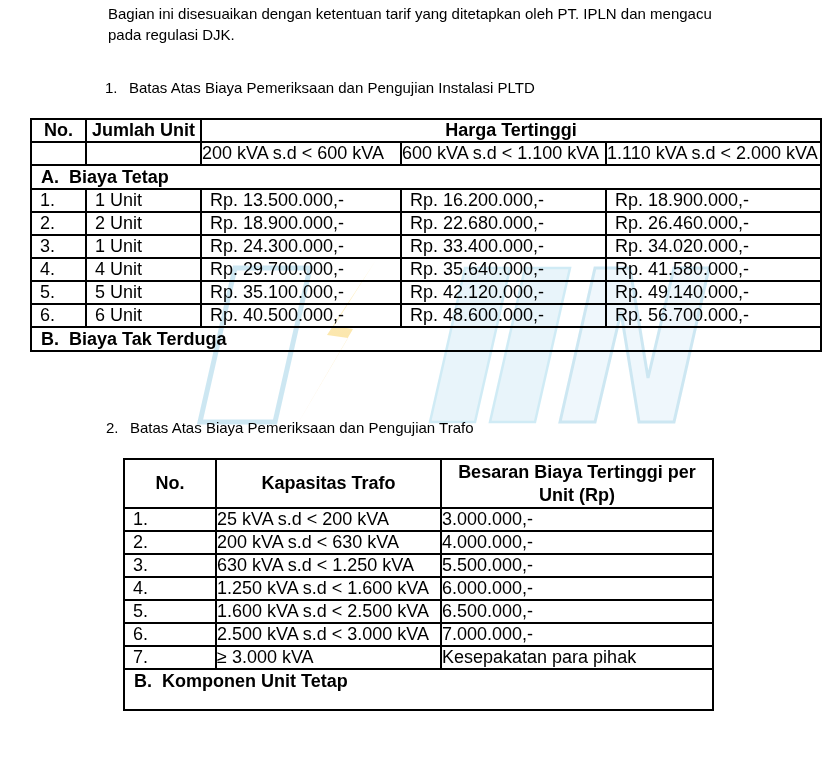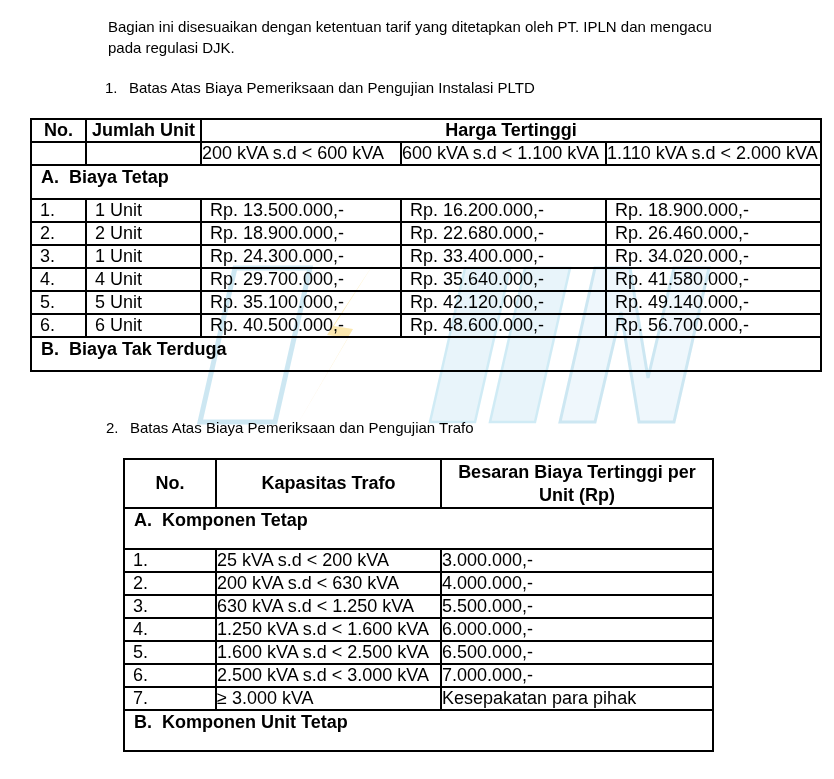--- a/index.html
+++ b/index.html
@@ -11,21 +11,21 @@
     color:#000;
     overflow:hidden;
   }
   .layer { position:absolute; }
 
   
   #watermark { left:178px; top:260px; width:534px; height:172px; opacity:.55; z-index:0; }
 
   
   #intro {
-    left:108px; top:16px; width:628px;
+    left:108px; top:3px; width:628px;
     font-size:15px; line-height:1.42;
     z-index:2;
   }
 
   
   .heading { display:flex; font-size:15px; z-index:2; }
   .heading .num { width:24px; flex:0 0 24px; }
 
   #heading1 { left:105px; top:79px; }
   #heading2 { left:106px; top:419px; }
@@ -49,21 +49,21 @@
   .cell-center { text-align:left; }
   .section-label {
     font-weight:bold; vertical-align:top;
     padding:1px 0 0 9px; white-space:pre-wrap;
   }
   .note-cell { padding:1px 8px 2px 6px; line-height:1.35; vertical-align:middle; }
   #table2 .note-cell { vertical-align:top; padding-top:3px; padding-left:9px; }
 
   .hdr-row      { height:21px; }
   .subhdr-row   { height:21px; }
-  .sec-row-1    { height:34px; }
+  .sec-row-1    { height:24px; }
   .data-row-1   { height:20px; }
   .note-row-1   { height:23px; }
 
   .hdr-row-2    { height:38px; }
   .sec-row-2    { height:41px; }
   .data-row-2   { height:19px; }
   .note-row-2   { height:41px; }
 
   #table2 .th { line-height:1.25; padding:1px 4px; }
 </style>
@@ -178,23 +178,20 @@
     <col style="width:92px">
       <col style="width:225px">
       <col style="width:272px">
   </colgroup>
   <tbody>
     <tr class="hdr-row-2">
       <td class="th">No.</td>
       <td class="th">Kapasitas Trafo</td>
       <td class="th">Besaran Biaya Tertinggi per Unit (Rp)</td>
     </tr>
-    <tr class="sec-row-2">
-      <td colspan="3" class="section-label">A.  Komponen Tetap</td>
-    </tr>
     <tr class="data-row-2">
       <td class="cell-left">1.</td>
       <td class="cell-center">25 kVA s.d &lt; 200 kVA</td>
       <td class="cell-center">3.000.000,-</td>
     </tr>
     <tr class="data-row-2">
       <td class="cell-left">2.</td>
       <td class="cell-center">200 kVA s.d &lt; 630 kVA</td>
       <td class="cell-center">4.000.000,-</td>
     </tr>

